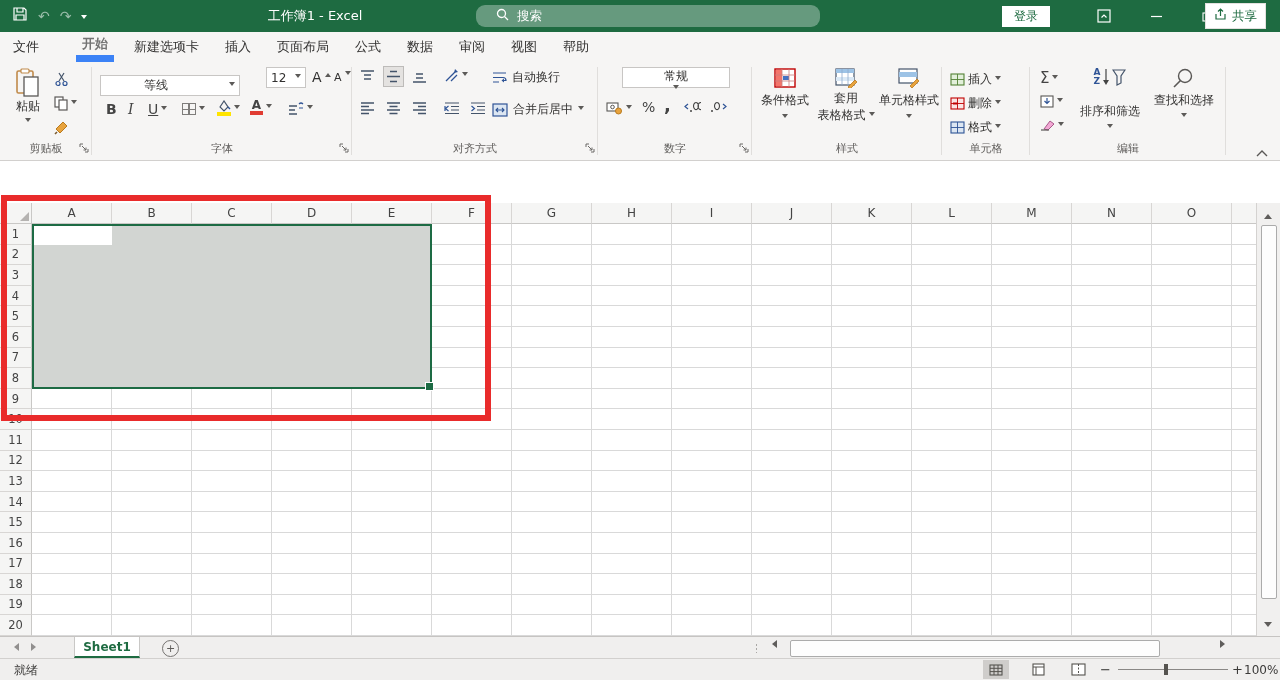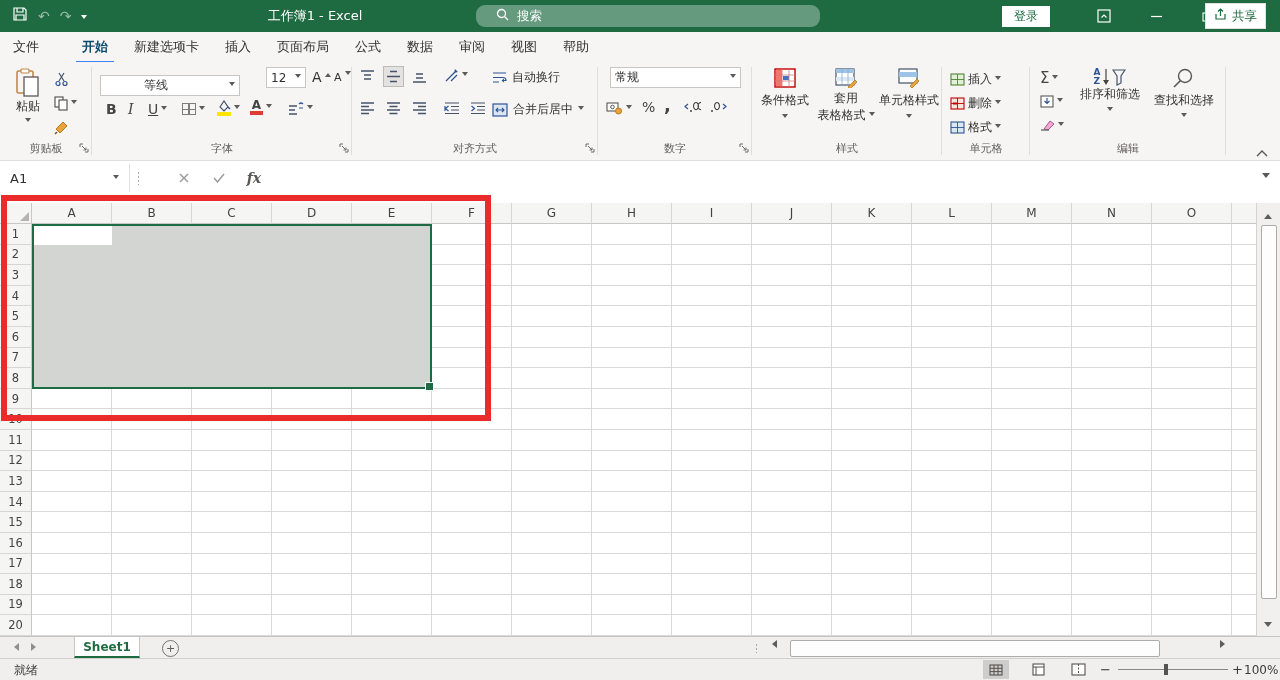--- a/index.html
+++ b/index.html
@@ -17,21 +17,21 @@
   .searchbox{position:absolute;left:476px;top:5px;width:344px;height:22px;background:rgba(255,255,255,.32);
              border-radius:9px;display:flex;align-items:center;color:#fff;font-size:12.5px;gap:8px;padding-left:20px;box-sizing:border-box;}
   .tb-right{position:absolute;right:0;top:0;height:32px;display:flex;align-items:center;gap:12px;}
   .signin{background:#fff;color:#1e6b41;font-size:12px;height:21px;line-height:21px;padding:0 12px;margin-right:22px;}
   .tbbtn{width:40px;height:32px;display:flex;align-items:center;justify-content:center;color:#fff;font-size:13px;}
   .caret-dn{width:0;height:0;border:3.5px solid transparent;border-top:4px solid #fff;margin-top:4px;}
 
   
   .tabrow{position:absolute;left:0;top:32px;width:1280px;height:30px;background:#f6f5f4;display:flex;align-items:stretch;}
   .tab{padding:0 6px;margin:0 7px;font-size:13px;color:#323130;display:flex;align-items:center;cursor:default;}
-  .tab.active{color:#0c4a6e;border-bottom:1px solid #3b82f6;font-weight:600;margin-left:24px;}
+  .tab.active{color:#737373;border-bottom:7px solid #3b82f6;font-weight:600;margin-left:24px;}
   .share{position:absolute;right:14px;top:3px;height:24px;display:flex;align-items:center;gap:5px;font-size:12.5px;color:#1e6b41;background:#fff;border:1px solid #e3e1df;padding:0 8px;}
 
   
   .ribbon{position:absolute;left:0;top:62px;width:1280px;height:98px;background:#f6f5f4;border-bottom:1px solid #d2d0ce;}
   .grp{position:absolute;top:0;height:98px;}
   .grp::after{content:"";position:absolute;right:0;top:5px;bottom:5px;width:1px;background:#e0dedc;}
   .glabel{position:absolute;bottom:4px;left:0;right:0;text-align:center;font-size:11px;color:#605e5c;}
   .launch{position:absolute;right:3px;bottom:3px;}
   .car{width:0;height:0;border:3px solid transparent;border-top:4px solid #5c5a58;display:inline-block;vertical-align:middle;}
   .combo{background:#fff;border:1px solid #c8c6c4;height:21px;display:flex;align-items:center;font-size:12px;color:#323130;padding:0 4px;box-sizing:border-box;justify-content:space-between;}
@@ -345,21 +345,21 @@
       </div>
       <div class="glabel">对齐方式</div>
       <span class="launch">
         <svg width="10" height="10" viewBox="0 0 10 10">
             <path d="M1 4 V1 h3 M9 6 v3 H6 M3 3 l4 4 M7 7 v-2.5 M7 7 h-2.5" fill="none" stroke="#6b6967" stroke-width="1"></path>
           </svg>
       </span>
     </div>
 
     <div class="grp" style="left:598px;width:154px;">
-      <div class="combo" style="position:absolute;left:12px;top:5px;width:131px;">
+      <div class="combo" style="position:absolute;left:24px;top:5px;width:108px;flex-direction:column;">
         <span>常规</span>
           <span class="car"></span>
       </div>
       <div class="mbtn" style="left:8px;top:39px;">
         <svg width="17" height="14" viewBox="0 0 17 14">
             <rect x="1" y="2" width="11" height="8" fill="#fff" stroke="#5a5856" stroke-width="1.1"></rect>
             <circle cx="6.5" cy="6" r="1.8" fill="none" stroke="#5a5856"></circle>
             <circle cx="12.5" cy="10" r="3" fill="#e8a33d" stroke="#b97a1e"></circle>
           </svg>
         <span class="car"></span>
@@ -484,63 +484,41 @@
               <span>Z</span>
           </span>
           <svg width="8" height="18" viewBox="0 0 8 18">
               <path d="M4 1 v13" stroke="#444" stroke-width="1.2"></path>
               <path d="M1 12 L4 17 L7 12 Z" fill="#444"></path>
             </svg>
           <svg width="14" height="18" viewBox="0 0 14 18">
               <path d="M1 2 h12 L9 8 v7 l-4 2 V8 Z" fill="none" stroke="#44546a" stroke-width="1.2"></path>
             </svg>
         </span>
-        <span style="margin-top:0">排序和筛选</span>
+        <span style="margin-top:17px">排序和筛选</span>
         <span class="car" style="margin-top:4px"></span>
       </div>
       <div class="bigbtn" style="left:118px;top:6px;width:72px;">
         <svg width="24" height="22" viewBox="0 0 24 22">
             <circle cx="13" cy="8" r="6.5" fill="none" stroke="#5a5856" stroke-width="1.4"></circle>
             <path d="M8.5 12.5 L2 19" stroke="#5a5856" stroke-width="1.6"></path>
           </svg>
         <span style="margin-top:2px">查找和选择</span>
         <span class="car" style="margin-top:4px"></span>
       </div>
       <div class="glabel">编辑</div>
     </div>
 
     <div class="abs" style="left:1256px;top:80px;">
       <svg width="12" height="8" viewBox="0 0 12 8">
           <path d="M1 7 L6 2 L11 7" fill="none" stroke="#5a5856" stroke-width="1.4"></path>
         </svg>
     </div>
   </div>
 
-  <div class="fbar">
-    <div class="namebox">
-      <span>A1</span>
-      <span class="car"></span>
-    </div>
-    <div class="fsep"></div>
-    <div class="fbtn" style="left:172px;">
-      <svg width="10" height="10" viewBox="0 0 10 10">
-          <path d="M1 1 L9 9 M9 1 L1 9" stroke="#9a9896" stroke-width="1.4"></path>
-        </svg>
-    </div>
-    <div class="fbtn" style="left:207px;">
-      <svg width="12" height="10" viewBox="0 0 12 10">
-          <path d="M1 5 L4.5 9 L11 1" fill="none" stroke="#9a9896" stroke-width="1.4"></path>
-        </svg>
-    </div>
-    <div class="fbtn fx" style="left:242px;">
-        <span>fx</span>
-      </div>
-    <div class="abs" style="left:280px;top:5px;right:30px;height:24px;background:#fff;"></div>
-    <div class="fchev"></div>
-  </div>
 
   <div class="sheet">
     <div class="corner"></div>
     <div class="colhs">
         <div class="colh">A</div>
         <div class="colh">B</div>
         <div class="colh">C</div>
         <div class="colh">D</div>
         <div class="colh">E</div>
         <div class="colh">F</div>

